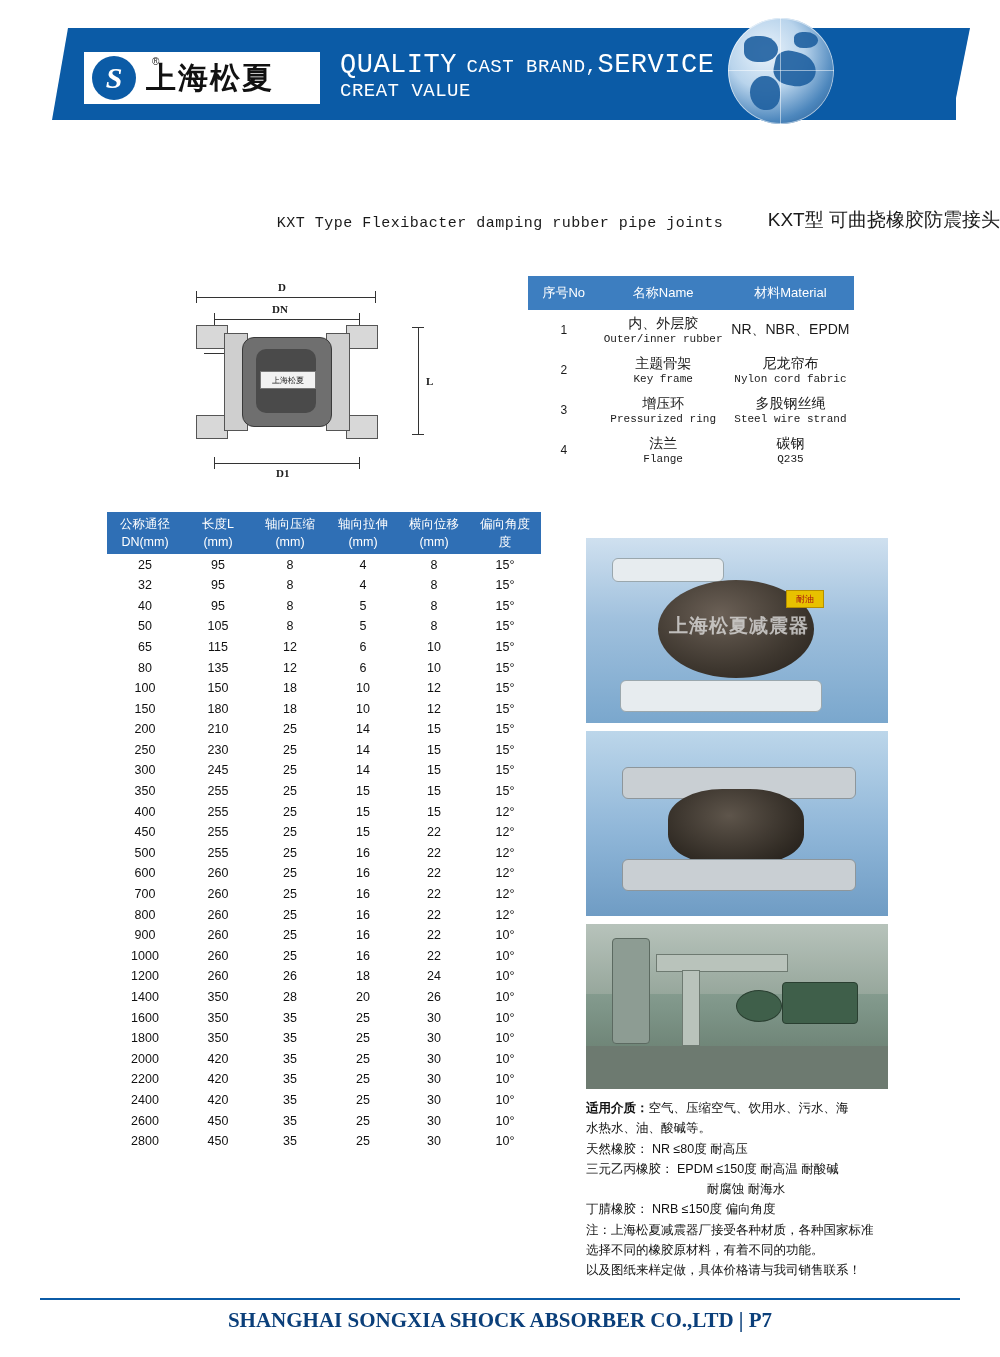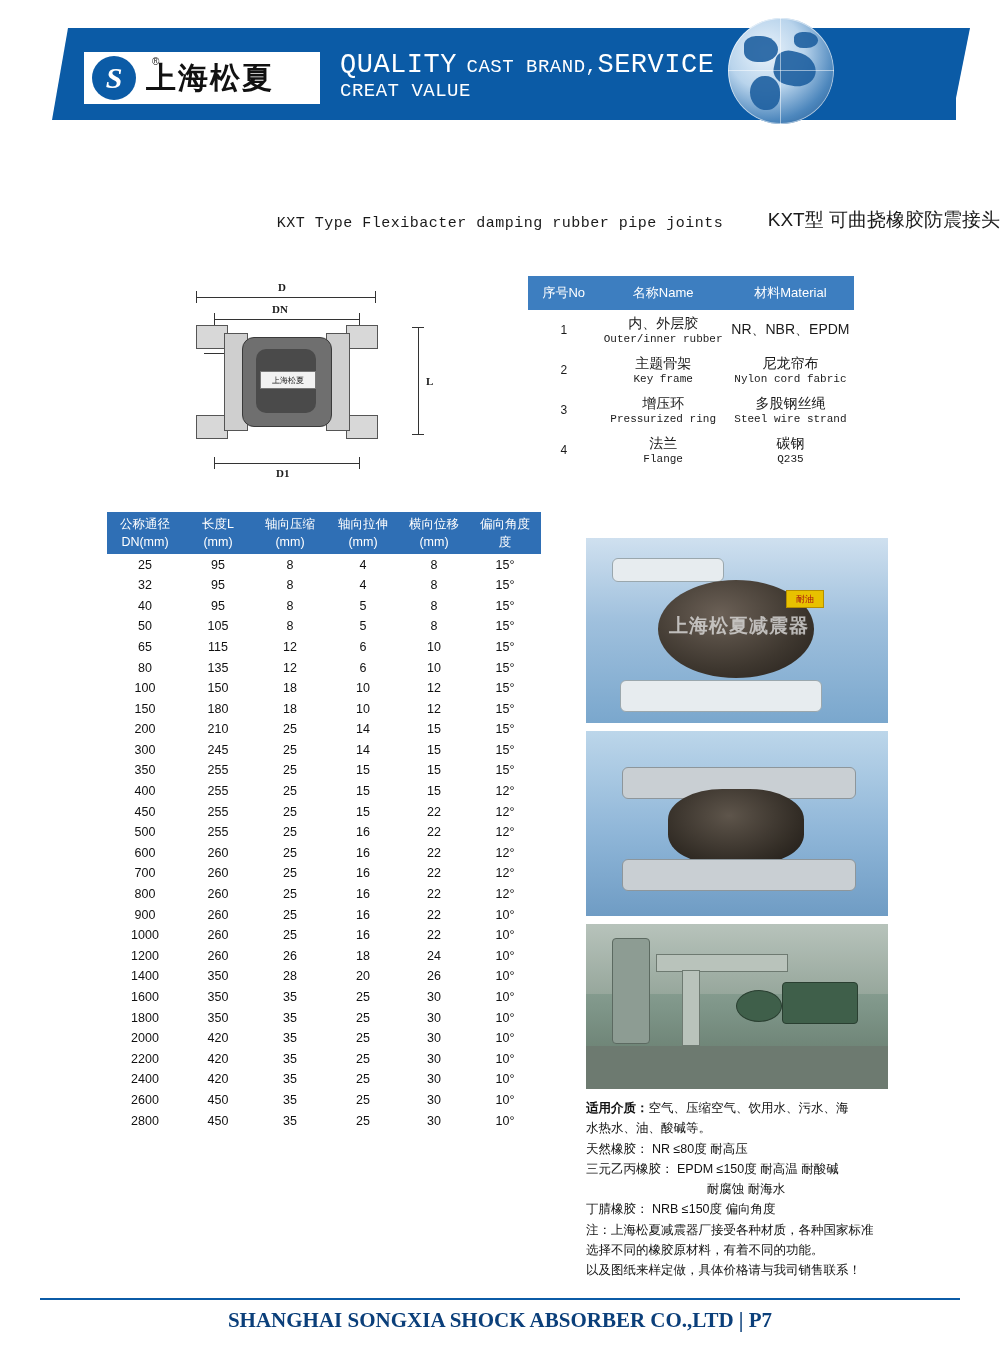--- a/index.html
+++ b/index.html
@@ -321,20 +321,28 @@
       </tr>
       <tr>
         <td>200</td>
         <td>210</td>
         <td>25</td>
         <td>14</td>
         <td>15</td>
         <td>15°</td>
       </tr>
       <tr>
+        <td>250</td>
+        <td>230</td>
+        <td>25</td>
+        <td>14</td>
+        <td>15</td>
+        <td>15°</td>
+      </tr>
+      <tr>
         <td>300</td>
         <td>245</td>
         <td>25</td>
         <td>14</td>
         <td>15</td>
         <td>15°</td>
       </tr>
       <tr>
         <td>350</td>
         <td>255</td>

